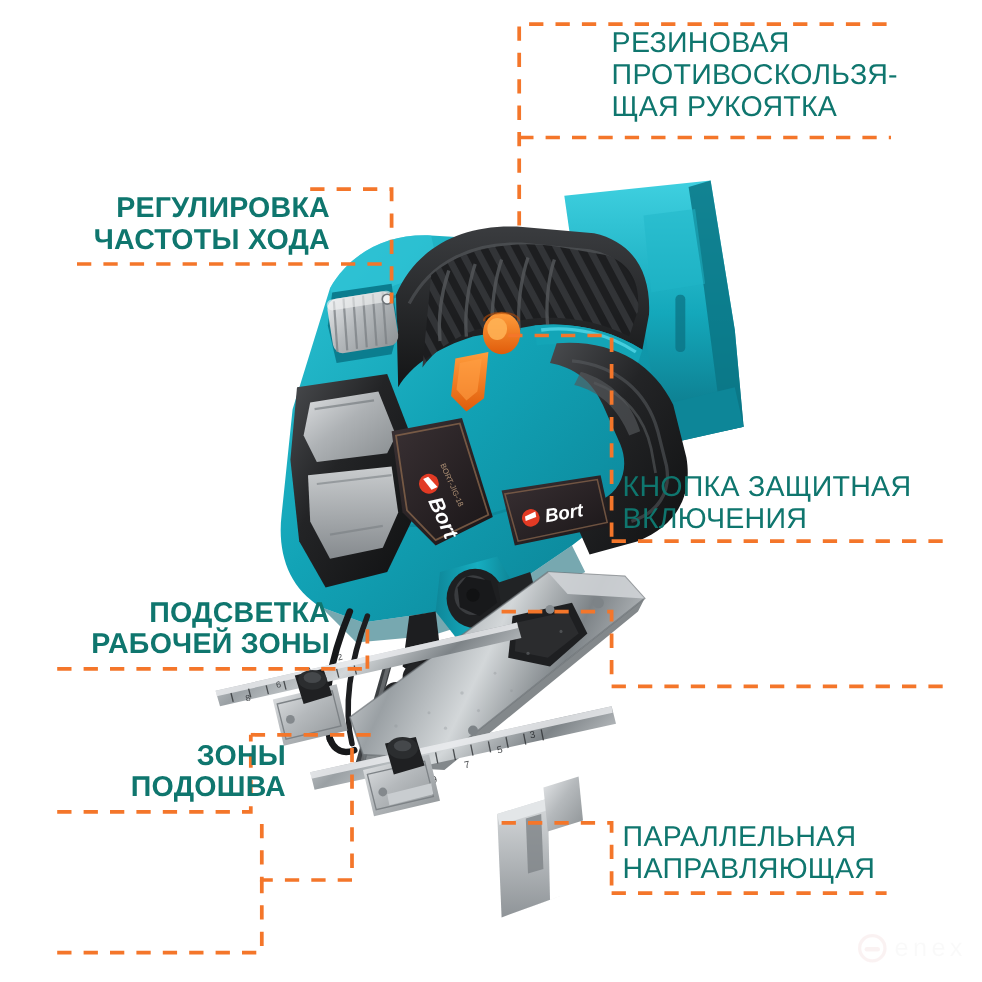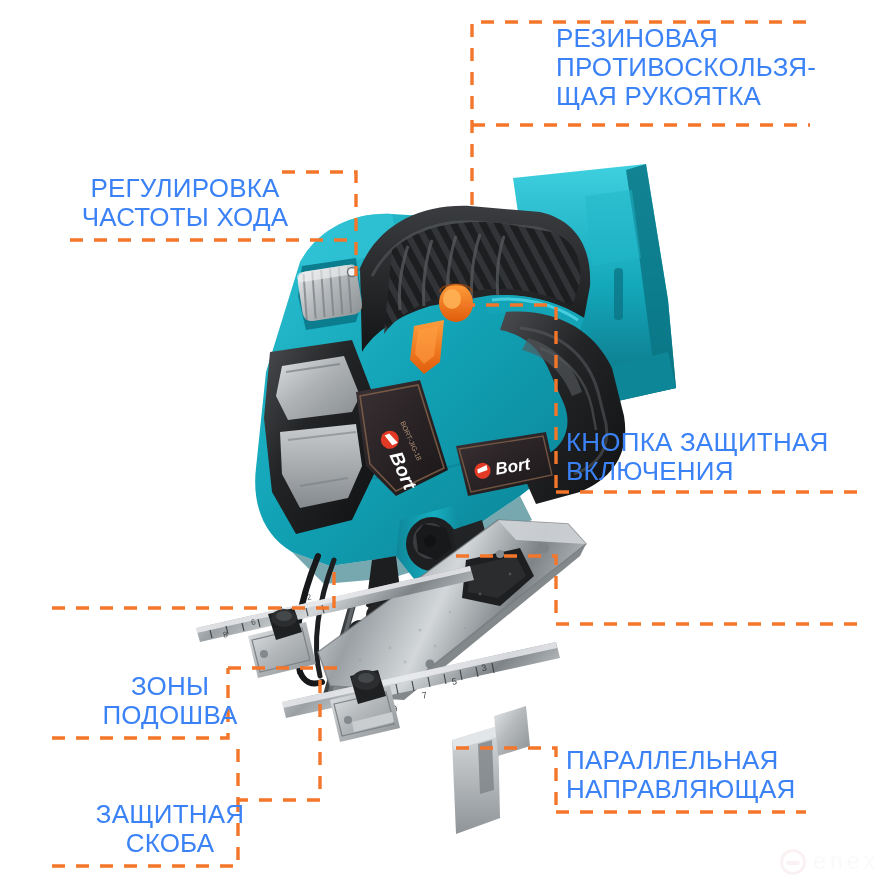--- a/index.html
+++ b/index.html
@@ -8,24 +8,24 @@
     width:893px;height:893px;overflow:hidden;
     font-family:"Liberation Sans","DejaVu Sans",sans-serif;
     color:#1a1a1a;position:relative;
   }
   #stage{position:absolute;inset:0;width:893px;height:893px;background:#ffffff;}
 
   
   .callout{position:absolute;}
   .callout .txt{
     font-size:26px;line-height:1.12;letter-spacing:.2px;
-    font-weight:400;color:#3b82f6;white-space:pre-line;
+    font-weight:400;color:#0f766e;white-space:pre-line;
   }
   .callout.right .txt{text-align:left;}
-  .callout.left  .txt{text-align:center;}
+  .callout.left  .txt{text-align:right;font-weight:bold;}
 
   
   .vec{position:absolute;left:0;top:0;width:893px;height:893px;pointer-events:none;}
 
   
   #wm{
     position:absolute;right:14px;bottom:18px;
     display:flex;align-items:center;gap:7px;opacity:.10;
   }
   #wm .wm-mark{width:26px;height:26px;border-radius:50%;border:3px solid #d9848a;
@@ -398,30 +398,30 @@
     <div class="txt">РЕГУЛИРОВКА
 ЧАСТОТЫ ХОДА</div>
   </div>
 
   <div class="callout right" style="left:566px;top:428px;width:320px;">
     <div class="txt">КНОПКА ЗАЩИТНАЯ
 ВКЛЮЧЕНИЯ</div>
   </div>
 
 
+  <div class="callout left" style="left:80px;top:542px;width:220px;">
+    <div class="txt">ПОДСВЕТКА
+РАБОЧЕЙ ЗОНЫ</div>
+  </div>
 
   <div class="callout left" style="left:80px;top:672px;width:180px;">
     <div class="txt">ЗОНЫ
 ПОДОШВА</div>
   </div>
 
-  <div class="callout left" style="left:80px;top:800px;width:180px;">
-    <div class="txt">ЗАЩИТНАЯ
-СКОБА</div>
-  </div>
 
   <div class="callout right" style="left:566px;top:746px;width:330px;">
     <div class="txt">ПАРАЛЛЕЛЬНАЯ
 НАПРАВЛЯЮЩАЯ</div>
   </div>
 
   <div id="wm">
     <div class="wm-mark"></div>
     <div class="wm-txt">enex</div>
   </div>

